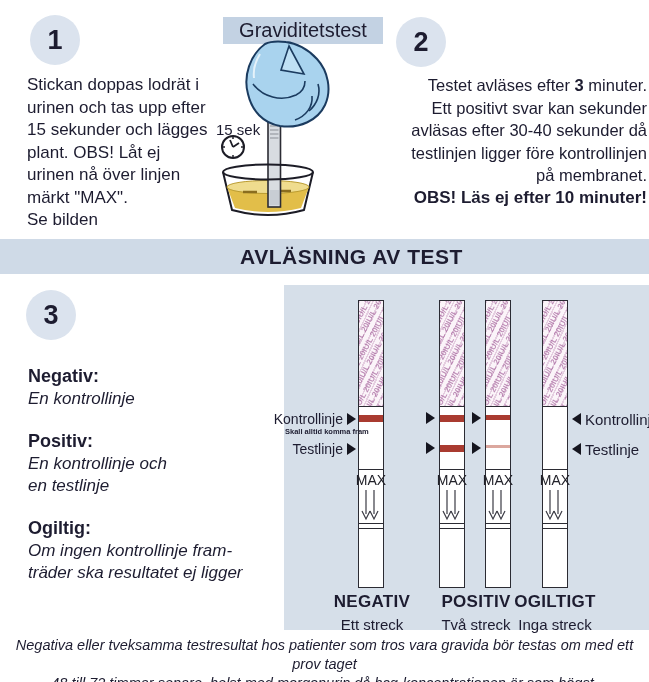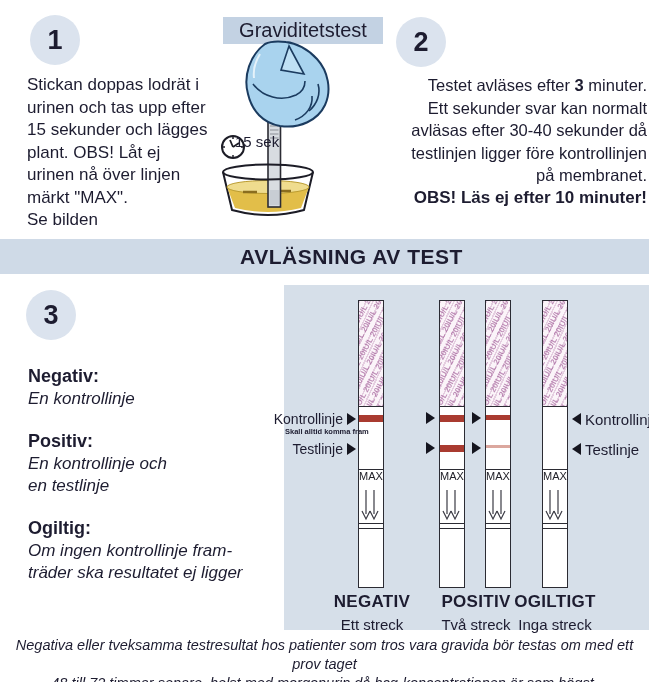--- a/index.html
+++ b/index.html
@@ -20,21 +20,21 @@
   #step2-text{left:383px;top:74px;width:264px;font-size:16.5px;line-height:22.5px;text-align:right;}
   #step2-text .obs{font-weight:bold;font-size:17px;}
   b{font-weight:bold;}
 
   
   .title-box{position:absolute;left:223px;top:17px;width:160px;height:27px;background:#c3d2e3;
              display:flex;align-items:center;justify-content:center;font-size:20px;}
 
   
   .illustration{position:absolute;left:205px;top:40px;width:155px;height:195px;}
-  .timer{position:absolute;left:216px;top:133px;font-size:15px;margin-left:19px;}
+  .timer{position:absolute;left:216px;top:121px;font-size:15px;}
 
   
   .band{position:absolute;left:0;top:239px;width:649px;height:35px;background:#cfdae7;
         display:flex;align-items:center;justify-content:center;
         font-weight:bold;font-size:21px;letter-spacing:.5px;padding-left:27px;}
 
   
   .defs{position:absolute;left:28px;top:353px;width:250px;margin-top:12px;}
   .def-block{margin-bottom:20px;}
   .def-term{font-weight:bold;font-size:18px;line-height:23px;}
@@ -52,21 +52,21 @@
       border-bottom:1.5px solid #2b2b33;}
   .wm-inner{position:absolute;left:-70px;top:-55px;width:180px;height:220px;
             transform:rotate(-62deg);font-size:8px;font-weight:bold;line-height:10px;
             color:rgba(150,74,140,.6);}
   .line{position:absolute;left:0;right:0;}
   .line.control{top:114px;} .line.test{top:144px;}
   .v-strong{height:7px;background:#a93b30;}
   .v-medium{height:5px;background:#a93b30;}
   .v-faint{height:2.5px;background:#dba79e;}
   .max-zone{position:absolute;top:168px;left:0;right:0;height:18px;border-top:1.5px solid #2b2b33;
-            display:flex;align-items:flex-start;justify-content:center;font-size:11px;color:#22222a;}
+            display:flex;align-items:flex-end;justify-content:center;font-size:14px;color:#22222a;}
   .arrows{position:absolute;top:189px;left:0;}
   .dline{position:absolute;top:222px;left:0;right:0;height:6px;box-sizing:border-box;
          border-top:1.5px solid #2b2b33;border-bottom:1.5px solid #2b2b33;}
 
   
   .tri-r{width:0;height:0;border-left:9px solid #15151f;border-top:6px solid transparent;border-bottom:6px solid transparent;}
   .tri-l{width:0;height:0;border-right:9px solid #15151f;border-top:6px solid transparent;border-bottom:6px solid transparent;}
   .mid-tri{position:absolute;}
   #mt-c2{left:142px;top:127px;} #mt-t2{left:142px;top:157px;}
   #mt-c3{left:188px;top:127px;} #mt-t3{left:188px;top:157px;}
@@ -151,21 +151,21 @@
       <line x1="28" y1="107" x2="34" y2="103" stroke="#1c1c26" stroke-width="1.8"></line>
     </g>
   </svg>
   <div class="timer">15 sek</div>
 
   <div class="circle" id="c2">
     <span>2</span>
   </div>
   <div class="steptext" id="step2-text">
     <div class="t-line"><span>Testet avläses efter </span><b>3</b><span> minuter.</span></div>
-    <div class="t-line">Ett sekunder svar kan normalt</div>
+    <div class="t-line">Ett positivt svar kan sekunder</div>
     <div class="t-line">avläsas efter 30-40 sekunder då</div>
     <div class="t-line">testlinjen ligger före kontrollinjen</div>
     <div class="t-line">på membranet.</div>
     <div class="t-line obs">OBS! Läs ej efter 10 minuter!</div>
   </div>
 
   <div class="band">
     <span>AVLÄSNING AV TEST</span>
   </div>
 

